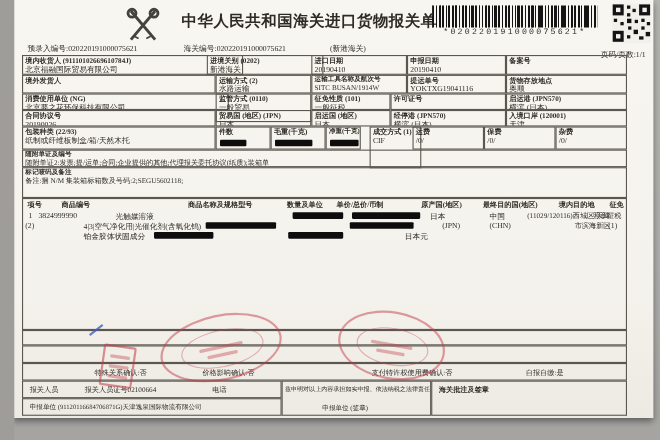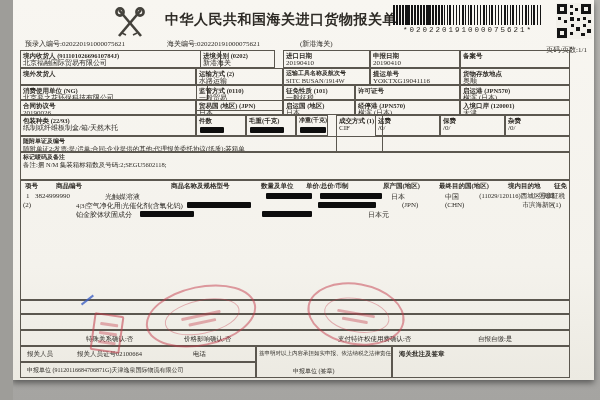--- a/index.html
+++ b/index.html
@@ -77,21 +77,21 @@
   </div>
   <div class="hdtxt" style="left:25px;top:39px;">预录入编号:020220191000075621</div>
   <div class="hdtxt" style="left:167px;top:39px;">海关编号:020220191000075621</div>
   <div class="hdtxt" style="left:300px;top:39px;">(新港海关)</div>
   <div class="hdtxt" style="left:505px;top:45px;width:82px;text-align:right;">页码/页数:1/1</div>
 
   <div class="cell" style="left:20px;top:50px;width:201px;height:18px">
     <div class="lb">境内收货人 (91110102669610784J)</div>
     <div class="vl">北京福融国际贸易有限公司</div>
   </div>
-  <div class="cell" style="left:200px;top:50px;width:75px;height:18px">
+  <div class="cell" style="left:188px;top:50px;width:106px;height:18px">
     <div class="lb">进境关别 (0202)</div>
     <div class="vl">新港海关</div>
   </div>
   <div class="cell" style="left:283px;top:50px;width:87px;height:18px">
     <div class="lb">进口日期</div>
     <div class="vl">20190410</div>
   </div>
   <div class="cell" style="left:370px;top:50px;width:90px;height:18px">
     <div class="lb">申报日期</div>
     <div class="vl">20190410</div>

